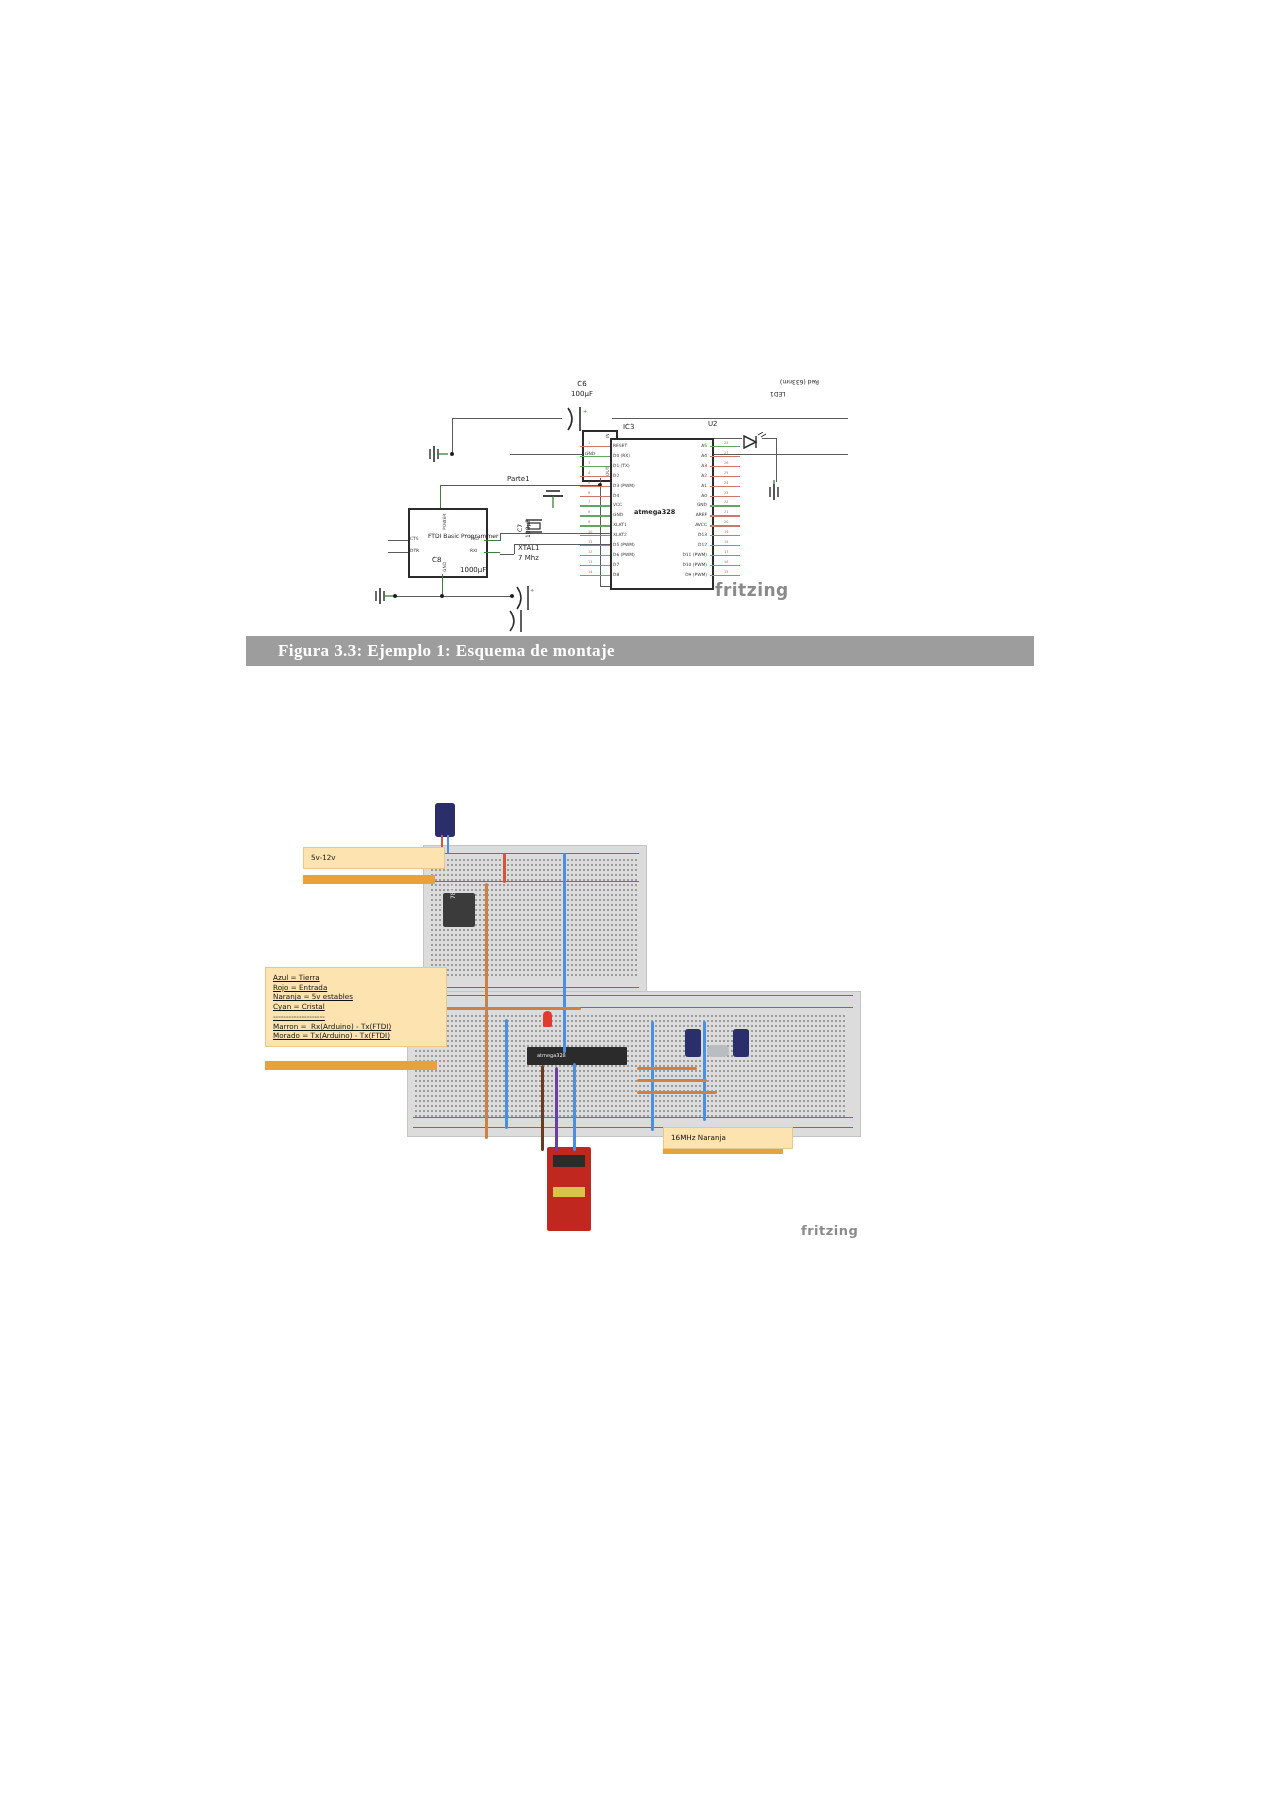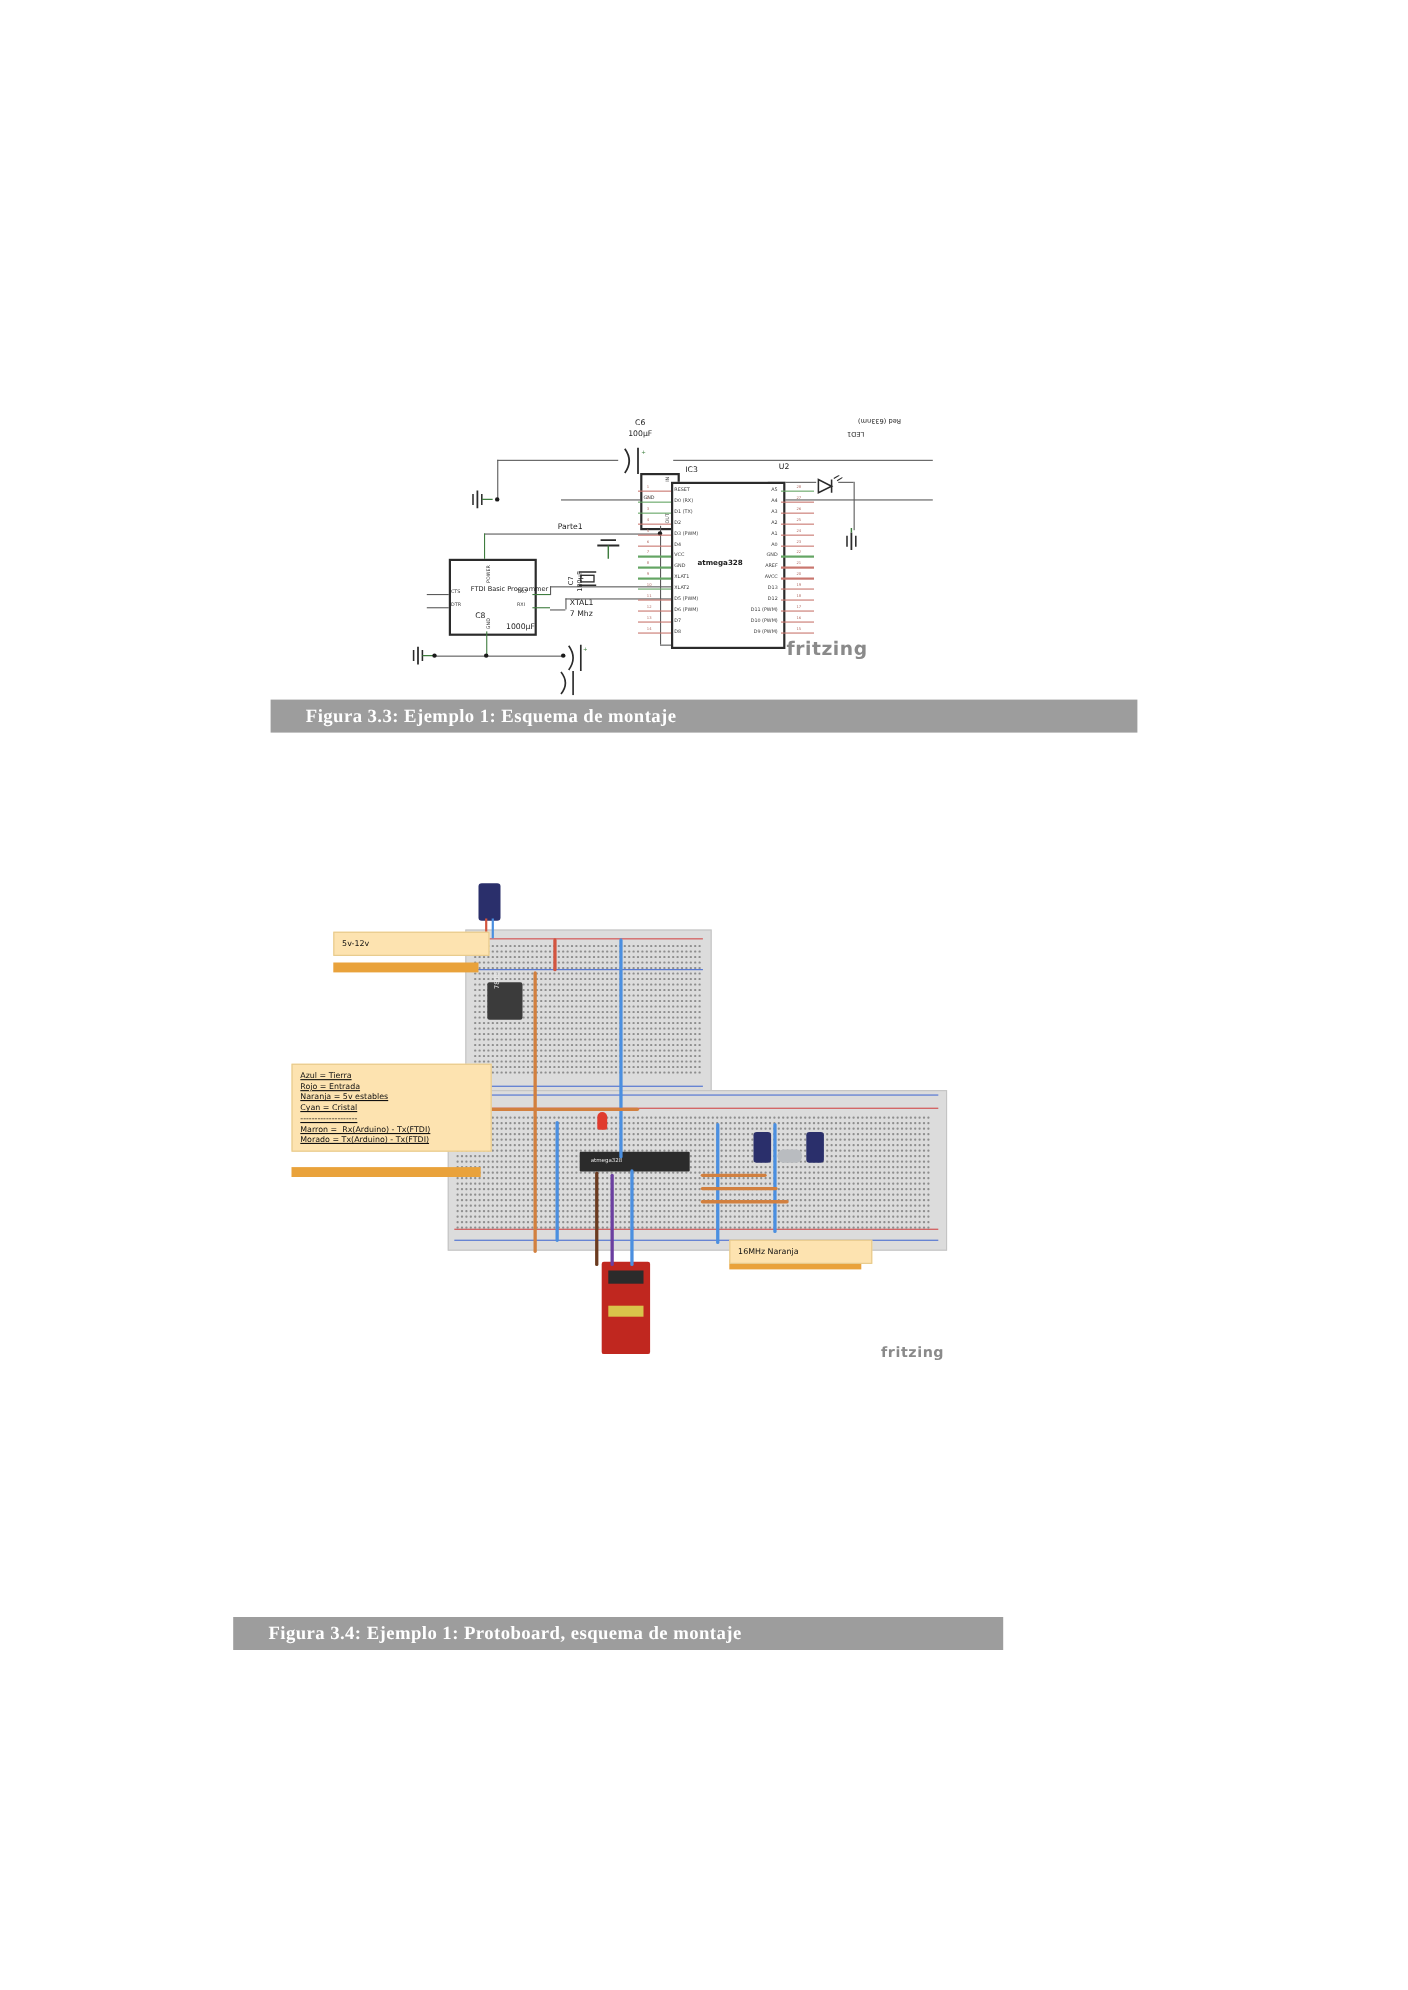--- a/index.html
+++ b/index.html
@@ -3886,17 +3886,14 @@
 --------------------
 Marron =  Rx(Arduino) - Tx(FTDI)
 Morado = Tx(Arduino) - Tx(FTDI)</div>
 
     <div class="note-shadow" style="left:408px;top:350px;width:120px;"></div>
     <div class="note" style="left:408px;top:332px;width:114px;">16MHz Naranja</div>
 
     <div class="fritzing" style="left:546px;top:428px;font-size:13px;">fritzing</div>
   </div>
 
-  <div class="caption-bar" id="cap-34">
-    <span>Figura 3.4: Ejemplo 1: Protoboard, esquema de montaje</span>
-  </div>
 
 </div>
 
 </body></html>

